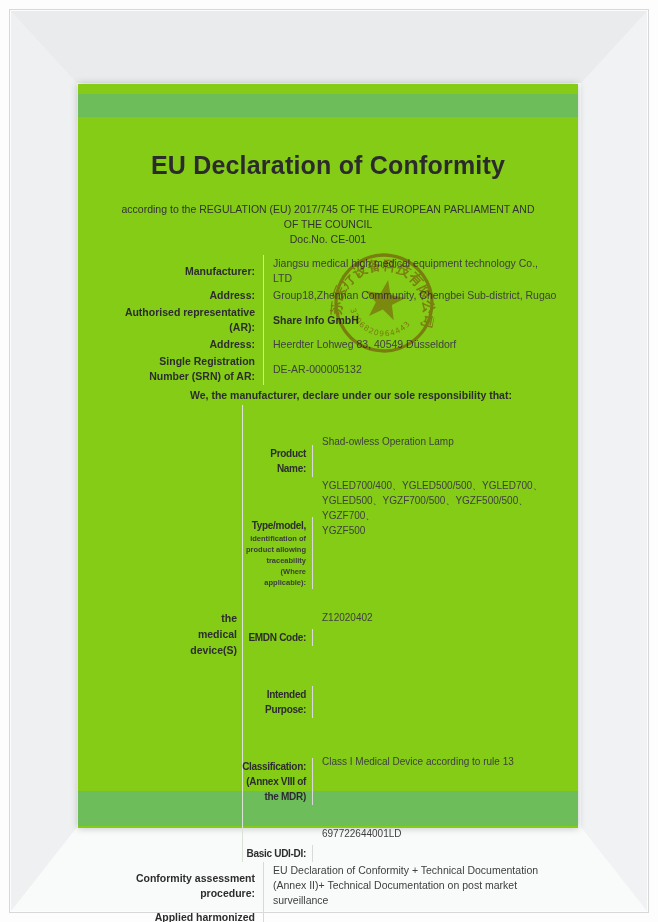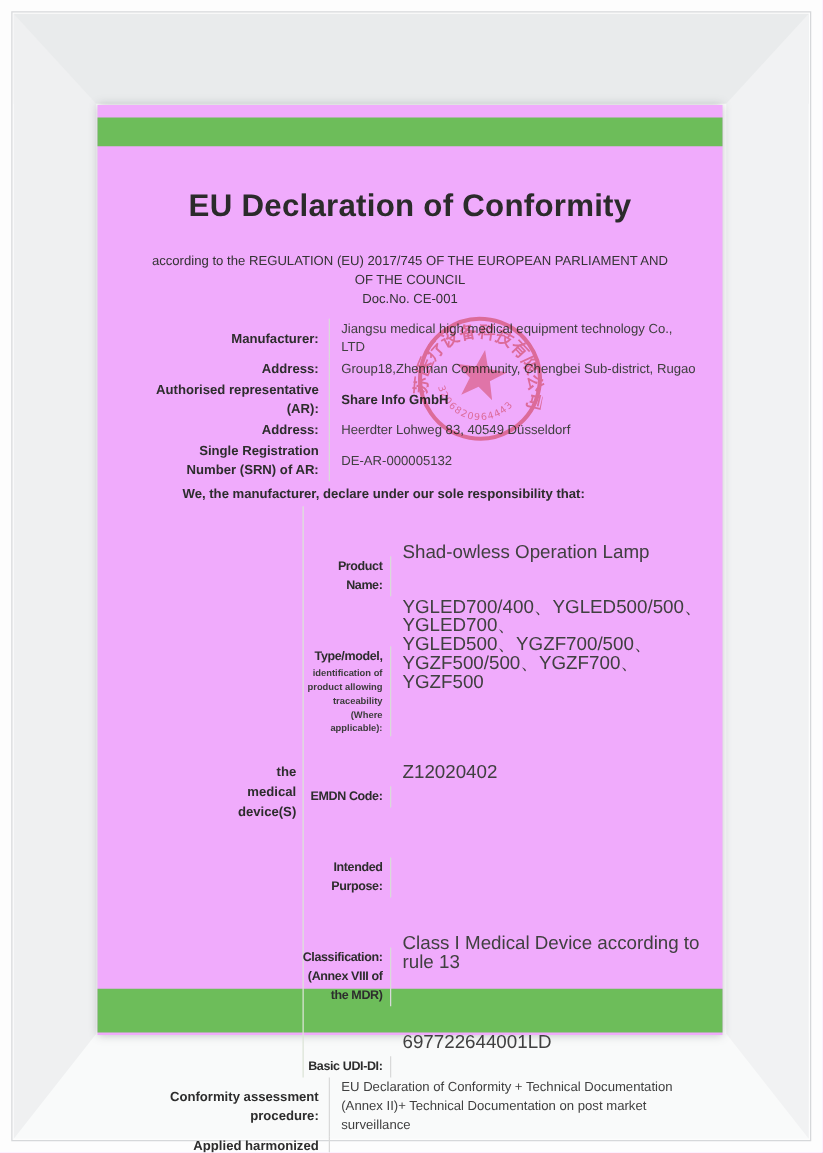--- a/index.html
+++ b/index.html
@@ -21,21 +21,21 @@
     position:absolute;inset:9px;border:1px solid #d6d8da;z-index:1;
   }
   .frame-bevel{
     position:absolute;inset:11px;z-index:2;
     border-style:solid;
     border-width:72px 66px 84px 66px;
     border-color:#e9ebec #f1f2f3 #f9fafa #eff0f1;
   }
   .paper{
     position:absolute;left:78px;top:84px;width:500px;height:744px;z-index:3;
-    background:#f0abfc;
+    background:#84cc16;
     box-shadow:0 0 7px rgba(90,95,100,.38);
     color:var(--ink);
   }
   .bar{position:absolute;left:0;width:500px;background:var(--green-bar);}
   .bar-top{top:10px;height:23px;}
   .bar-bottom{bottom:2px;height:35px;}
 
   .content{position:absolute;left:0;top:0;width:500px;}
   .title-block{padding-top:66px;text-align:center;}
   .doc-title{font-size:25px;line-height:30px;font-weight:bold;color:#2b2b2b;letter-spacing:.2px;}
@@ -49,41 +49,41 @@
     font-weight:bold;font-size:10.5px;line-height:15px;white-space:pre-line;
     display:flex;align-items:center;justify-content:flex-end;color:var(--ink);
   }
   .cell-value{
     padding:1px 4px 1px 9px;font-size:10.5px;line-height:15px;color:var(--ink-value);
     display:flex;align-items:center;white-space:pre-line;
   }
   .bold-value{font-weight:bold;color:var(--ink);}
   .italic-value{font-style:italic;}
 
-  .declaration{font-weight:bold;font-size:10.5px;line-height:16px;padding:2px 0 2px 68px;color:var(--ink);}
+  .declaration{font-weight:bold;font-size:10.5px;line-height:16px;padding:2px 0 2px 68px;color:var(--ink);margin-left:44px;}
 
   .device{display:flex;}
   .device-side{
     width:115px;border-right:1px solid var(--divider2);
     display:flex;align-items:center;justify-content:flex-end;
     padding-right:5px;text-align:right;font-weight:bold;
     font-size:10.5px;line-height:16px;white-space:pre-line;color:var(--ink);margin-left:44px;
   }
   .device-rows{flex:1;}
   .drow{display:grid;grid-template-columns:70px 1fr;}
   .dlabel{
     text-align:right;padding:1px 6px 1px 0;border-right:1px solid var(--divider);
     font-weight:bold;font-size:10px;line-height:15px;letter-spacing:-0.3px;
     display:flex;flex-direction:column;justify-content:center;align-items:flex-end;
     white-space:pre-line;color:var(--ink);margin-top:40px;
   }
   .drow.v-top .dlabel{justify-content:flex-start;}
   .drow.v-top .dvalue{align-items:flex-start;}
   .dvalue{
-    padding:1px 4px 1px 9px;font-size:15px;line-height:15px;color:var(--ink-value);
+    padding:1px 4px 1px 9px;font-size:10px;line-height:15px;color:var(--ink-value);
     display:flex;align-items:center;white-space:pre-line;
   }
   .sub-label{font-size:7.5px;line-height:11px;font-weight:bold;letter-spacing:0;color:#3c3c3c;}
 
   .stamp{
     position:absolute;left:254px;top:167px;width:104px;height:104px;z-index:5;
     opacity:.55;transform:rotate(10deg);mix-blend-mode:multiply;pointer-events:none;
   }
 </style>
 </head>

